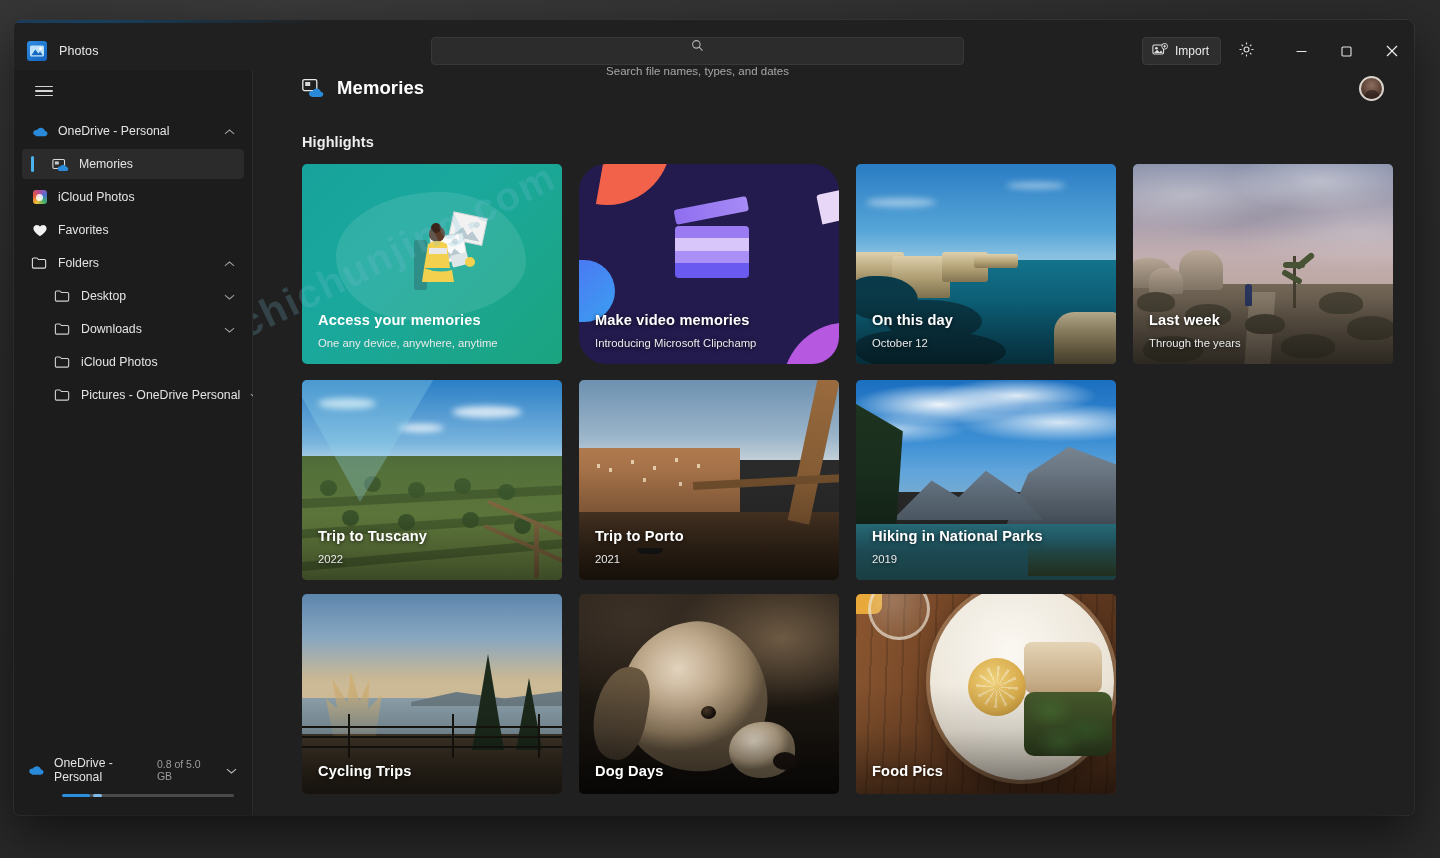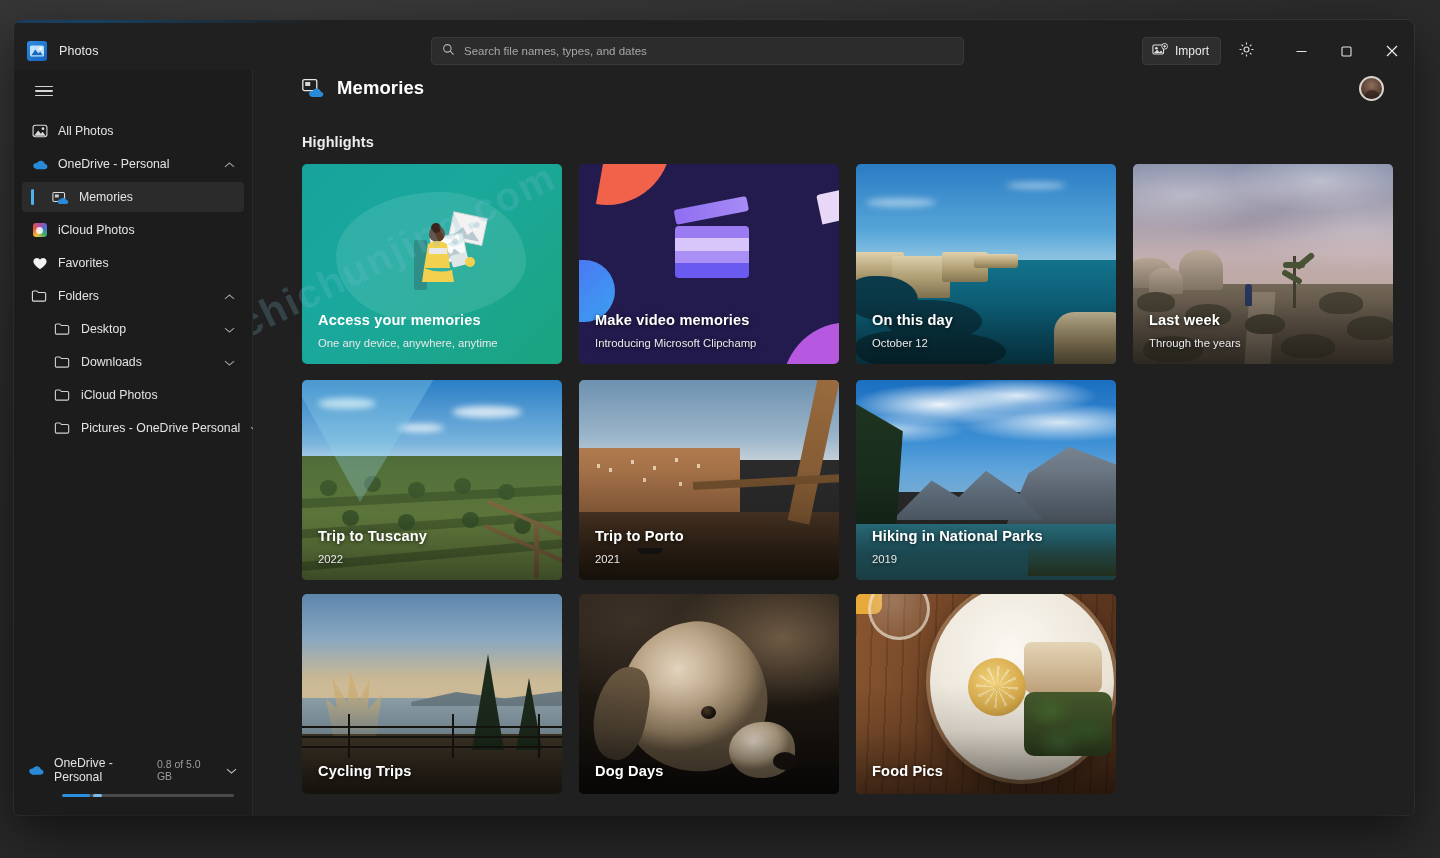--- a/index.html
+++ b/index.html
@@ -41,21 +41,21 @@
     background:linear-gradient(145deg,#2e8ce0,#1565c0);
     position:relative; overflow:hidden; flex:none;
   }
   .app-icon svg{ position:absolute; left:2px; top:2px; }
   .app-title{ font-size:12.5px; color:#e8e8e8; letter-spacing:.1px; }
 
   .searchwrap{ flex:1; display:flex; justify-content:center; }
   .searchbox{
     width:533px; height:28px; background:#2c2c2c;
     border:1px solid #383838; border-radius:4px;
-    display:flex; align-items:center; gap:9px; padding:0 10px;
+    display:flex; align-items:center; gap:9px; padding:0 10px;flex-direction:column;
   }
   .searchbox .ph{ font-size:11.5px; color:#a7a7a7; }
 
   .tb-right{ display:flex; align-items:center; height:38px; }
   .import-btn{
     height:28px; background:#2e2e2e; border:1px solid #3b3b3b; border-radius:4px;
     display:flex; align-items:center; gap:7px; padding:0 11px 0 9px; margin-right:10px;
   }
   .import-btn span{ font-size:12px; color:#eaeaea; }
   .gear-btn{
@@ -171,21 +171,21 @@
   .promo-teal{ background:linear-gradient(135deg,#17a39b 0%,#1aa89d 40%,#1ba47f 100%); }
   .blob{
     position:absolute; left:34px; top:28px; width:190px; height:128px;
     background:rgba(255,255,255,.10);
     border-radius:55% 45% 60% 40% / 50% 55% 45% 50%;
   }
   .promo-teal .card-title{ text-shadow:none; font-weight:700; }
   .promo-teal .card-sub{ text-shadow:none; }
 
   
-  .promo-navy{ background:#231b4d; }
+  .promo-navy{ background:#231b4d;border-radius:27px; }
   .sh{ position:absolute; }
   .sh-orange{
     left:22px; top:-18px; width:64px; height:64px;
     border-radius:0 0 64px 0; background:#f2624a; transform:rotate(10deg);
   }
   .sh-blue{
     left:-26px; top:96px; width:62px; height:62px;
     border-radius:0 62px 62px 0; background:linear-gradient(135deg,#4f6ff5,#3aa0f0);
   }
   .sh-pinkT{ right:-6px; top:28px; width:26px; height:30px; background:#e8d7f7; border-radius:3px 0 6px 0; transform:rotate(-12deg);}
@@ -513,30 +513,20 @@
 
   <div class="sidebar">
     <div class="hamburger">
       <i></i>
         <i></i>
         <i></i>
     </div>
 
     <div class="nav">
 
-      <div class="nav-item">
-        <span class="ico">
-          <svg width="16" height="16" viewBox="0 0 18 18">
-            <rect x="1.2" y="2.6" width="15.6" height="12.8" rx="2.4" fill="none" stroke="#dadada" stroke-width="1.25"></rect>
-            <path d="M2.4 14.4 L7 8.4 L10 12 L11.8 9.8 L15.4 14.4 Z" fill="#dadada"></path>
-            <circle cx="12.4" cy="6.4" r="1.5" fill="#dadada"></circle>
-          </svg>
-        </span>
-        <span class="lbl">All Photos</span>
-      </div>
 
       <div class="nav-item">
         <span class="ico">
           <svg width="17" height="13" viewBox="0 0 20 14">
             <path d="M5.6 12.6h10.2c2.1 0 3.6-1.4 3.6-3.2 0-1.7-1.3-3-3-3.1-.4-2.2-2.4-3.8-4.8-3.8-2 0-3.7 1.1-4.5 2.7-.3-.1-.6-.1-.9-.1-2 0-3.6 1.5-3.6 3.4 0 1.9 1.5 3.1 3 3.1z" fill="#2a8ada"></path>
           </svg>
         </span>
         <span class="lbl">OneDrive - Personal</span>
         <span class="chev">
           <svg width="11" height="8" viewBox="0 0 12 8">

